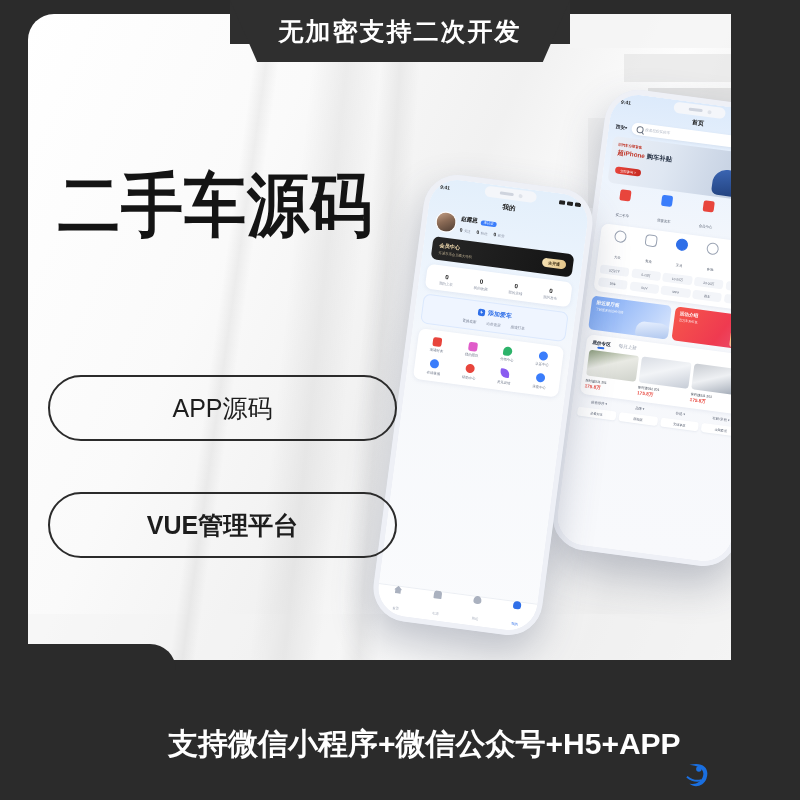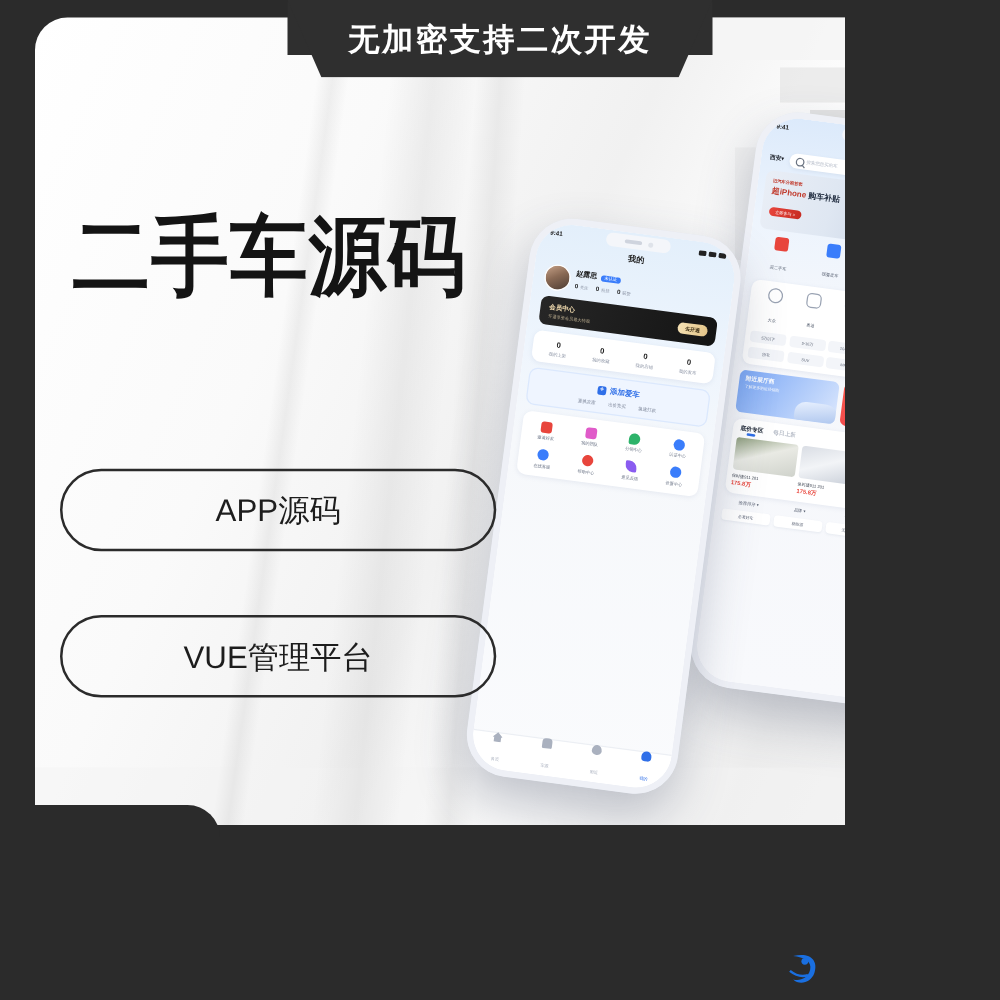--- a/index.html
+++ b/index.html
@@ -1,21 +1,21 @@
 <!DOCTYPE html>
 <html lang="zh"><head>
 <meta charset="utf-8">
 <style>
   html,body{margin:0;padding:0;}
   body{
     width:800px;height:800px;overflow:hidden;
     font-family:"Liberation Sans","DejaVu Sans",sans-serif;
     background:#2b2b2b;
   }
-  .poster{position:relative;width:676px;height:800px;background:#2b2b2b;overflow:hidden;}
+  .poster{position:relative;width:731px;height:800px;background:#2b2b2b;overflow:hidden;}
 
   
   .card{
     position:absolute;left:28px;top:14px;width:744px;height:740px;
     border-radius:26px;overflow:hidden;
     background:
       linear-gradient(115deg,#ffffff 0%,#fafafa 28%,#f1f1f1 48%,#fdfdfd 62%,#ededed 78%,#f8f8f8 100%);
   }
   
   .streak{position:absolute;background:linear-gradient(90deg,rgba(0,0,0,0) 0%,rgba(0,0,0,.05) 50%,rgba(0,0,0,0) 100%);}
@@ -45,21 +45,21 @@
     transform:scaleY(1.12);transform-origin:left top;
   }
   .pill{
     position:absolute;left:48px;width:345px;height:62px;
     border:2px solid #2b2b2b;border-radius:34px;
     display:flex;align-items:center;justify-content:center;
     font-size:25px;color:#1d1d1d;z-index:12;background:transparent;
   }
   .pill.p1{top:258px;}
   .pill.p2{top:375px;}
-  .pill.p3{top:492px;}
+  .pill.p3{top:492px;font-weight:bold;}
 
   
   .botbar{
     position:absolute;left:0;bottom:0;width:800px;height:140px;background:#2b2b2b;z-index:20;
   }
   .botnotch{
     position:absolute;left:0;bottom:84px;width:176px;height:72px;background:#2b2b2b;
     border-top-right-radius:26px;z-index:20;
   }
   .gz{
@@ -529,19 +529,20 @@
         </div>
       </div>
     </div>
     <div class="bezel"></div>
   </div>
 
   <div class="botbar"></div>
   <div class="botnotch"></div>
   <div class="gz">
   </div>
+  <div class="botmsg">支持微信小程序+微信公众号+H5+APP</div>
   <svg class="wm" viewBox="0 0 40 40">
     <path d="M10 8 C26 4, 34 12, 30 24 C27 33, 16 36, 10 30 C16 32, 24 29, 26 21 C28 13, 20 9, 10 8 Z" fill="#1a6fe0"></path>
     <circle cx="21" cy="13" r="3.2" fill="#1a6fe0"></circle>
     <path d="M7 22 C12 26, 18 28, 24 26" stroke="#1a6fe0" stroke-width="2.4" fill="none"></path>
   </svg>
 
 </div>
 
 </body></html>

